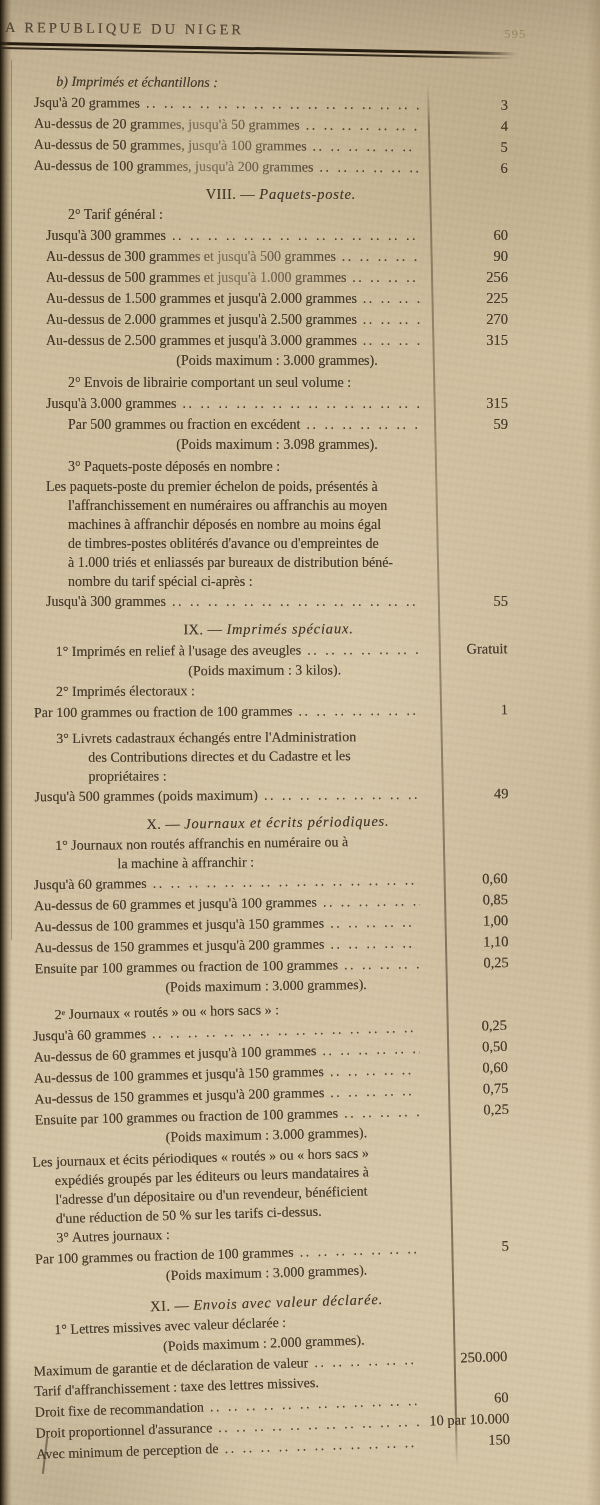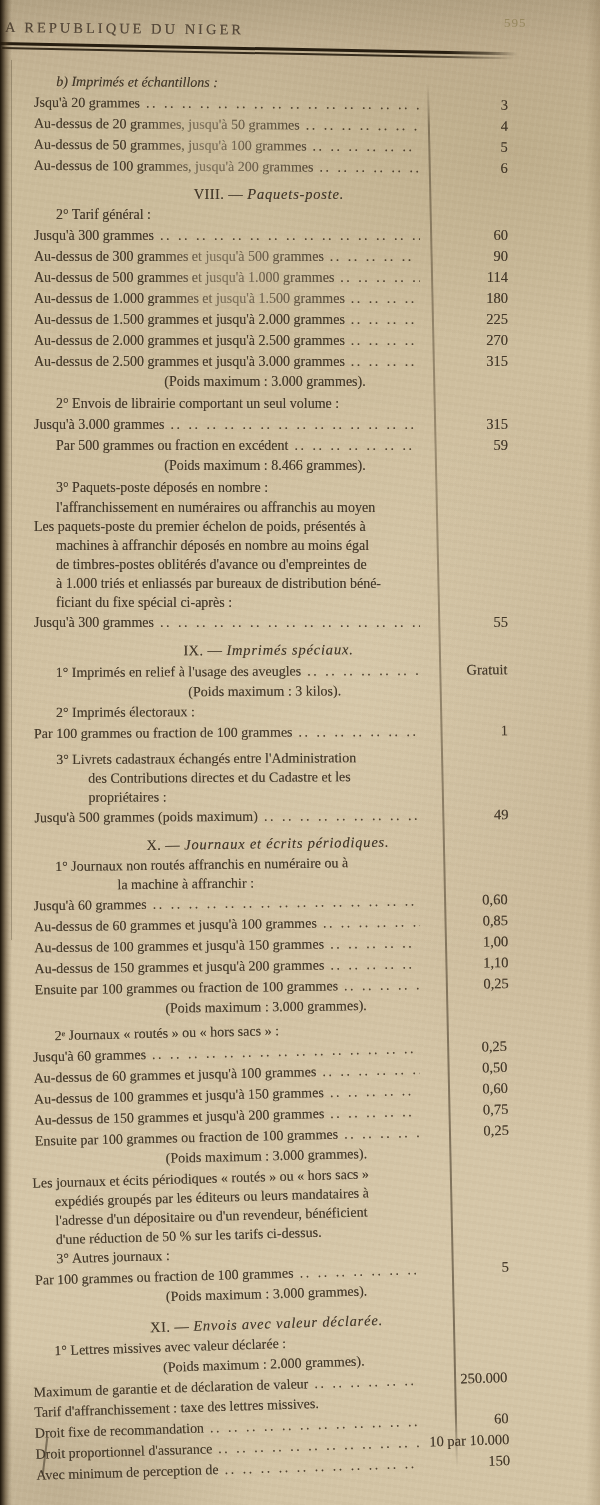--- a/index.html
+++ b/index.html
@@ -22,35 +22,35 @@
   }
   .edge{position:absolute;left:0;top:0;width:12px;height:100%;z-index:3;
     background:linear-gradient(90deg,#1d150a 0,rgba(72,56,34,.55) 45%,rgba(72,56,34,.18) 75%,rgba(72,56,34,0) 100%);}
   .edge-line{position:absolute;left:11px;top:60px;width:1px;height:880px;background:rgba(50,38,22,.28);z-index:3;}
   .right-shade{position:absolute;right:0;top:0;width:14px;height:100%;z-index:3;
     background:linear-gradient(270deg,rgba(120,98,66,.25),rgba(120,98,66,0));}
   .stub{position:absolute;left:44px;top:1438px;width:2px;height:36px;background:rgba(48,37,22,.5);transform:rotate(7deg);z-index:2;}
 
   .hdr-title{position:absolute;left:5px;top:19px;font-size:14.5px;letter-spacing:3px;color:#55483a;
     text-shadow:0 0 .6px rgba(70,56,38,.55);transform:rotate(.6deg);transform-origin:left center;white-space:nowrap;z-index:2;}
-  .pagenum{position:absolute;left:504px;top:15px;font-size:13px;letter-spacing:1px;color:#97885f;z-index:2;}
+  .pagenum{position:absolute;left:504px;top:26px;font-size:13px;letter-spacing:1px;color:#97885f;z-index:2;}
   .hdr-rule{position:absolute;left:0;top:42px;width:518px;height:9px;transform:rotate(1.15deg);transform-origin:left center;z-index:2;}
   .hdr-rule .r1{position:absolute;left:0;top:0;width:100%;height:3px;border-radius:1px;
     background:linear-gradient(90deg,#261d10 0 86%,rgba(38,29,16,.6) 94%,rgba(38,29,16,0));}
   .hdr-rule .r2{position:absolute;left:2px;top:5px;width:99%;height:2px;border-radius:1px;
     background:linear-gradient(90deg,rgba(38,29,16,.9) 0 80%,rgba(38,29,16,.45) 92%,rgba(38,29,16,0));}
   .colrule{position:absolute;left:427px;top:84px;width:2px;height:1384px;z-index:1;
     transform:rotate(-1.2deg);transform-origin:top center;
     background:linear-gradient(180deg,rgba(55,43,26,0) 0,rgba(55,43,26,.45) 3%,rgba(64,50,30,.38) 30%,rgba(55,43,26,.5) 62%,rgba(50,39,24,.55) 96%,rgba(55,43,26,0));}
 
   .content{position:absolute;inset:0;padding:72px 0 16px 34px;box-sizing:border-box;font-size:14px;z-index:2;
     text-shadow:0 0 .5px rgba(64,51,33,.5);}
   .blk{transform-origin:28px 50%;}
   .rot-p3{transform:rotate(.35deg);}
-  .rot-0{transform:rotate(0deg);}
+  .rot-0{transform:rotate(0deg);margin-left:12px;}
   .rot-m3{transform:rotate(-.35deg);}
   .rot-m7{transform:rotate(-.75deg);}
   .rot-m13{transform:rotate(-1.3deg);}
   .rot-m16{transform:rotate(-1.6deg);}
   .rot-m18{transform:rotate(-1.8deg);}
 
   .row{display:flex;align-items:baseline;line-height:20px;margin-right:92px;}
   .lbl{white-space:nowrap;}
   .lead{flex:1 1 0;min-width:0;overflow:hidden;white-space:nowrap;margin:0 8px 0 6px;
     letter-spacing:2.5px;color:rgba(66,53,36,.82);}
@@ -124,26 +124,21 @@
           <span class="val">60</span>
         </div>
       <div class="row">
           <span class="lbl wear">Au-dessus de 300 grammes et jusqu'à 500 grammes</span>
           <span class="lead"></span>
           <span class="val">90</span>
         </div>
       <div class="row">
           <span class="lbl wear">Au-dessus de 500 grammes et jusqu'à 1.000 grammes</span>
           <span class="lead"></span>
-          <span class="val">114</span>
-        </div>
-      <div class="row">
-          <span class="lbl wear">Au-dessus de 1.000 grammes et jusqu'à 1.500 grammes</span>
-          <span class="lead"></span>
-          <span class="val">180</span>
+          <span class="val">256</span>
         </div>
       <div class="row">
           <span class="lbl">Au-dessus de 1.500 grammes et jusqu'à 2.000 grammes</span>
           <span class="lead"></span>
           <span class="val">225</span>
         </div>
       <div class="row">
           <span class="lbl">Au-dessus de 2.000 grammes et jusqu'à 2.500 grammes</span>
           <span class="lead"></span>
           <span class="val">270</span>
@@ -158,29 +153,29 @@
       <div class="row">
           <span class="lbl">Jusqu'à 3.000 grammes</span>
           <span class="lead"></span>
           <span class="val">315</span>
         </div>
       <div class="row">
           <span class="lbl ind">Par 500 grammes ou fraction en excédent</span>
           <span class="lead"></span>
           <span class="val">59</span>
         </div>
-      <div class="note">(Poids maximum : 8.466 grammes).</div>
+      <div class="note">(Poids maximum : 3.098 grammes).</div>
       <div class="subh mt2">3° Paquets-poste déposés en nombre :</div>
       <div class="para">
+        <div class="pline p-first">Les paquets-poste du premier échelon de poids, présentés à</div>
         <div class="pline p-hang">l'affranchissement en numéraires ou affranchis au moyen</div>
-        <div class="pline p-first">Les paquets-poste du premier échelon de poids, présentés à</div>
         <div class="pline p-hang">machines à affranchir déposés en nombre au moins égal</div>
         <div class="pline p-hang">de timbres-postes oblitérés d'avance ou d'empreintes de</div>
         <div class="pline p-hang">à 1.000 triés et enliassés par bureaux de distribution béné-</div>
-        <div class="pline p-hang">ficiant du fixe spécial ci-après :</div>
+        <div class="pline p-hang">nombre du tarif spécial ci-après :</div>
       </div>
       <div class="row">
           <span class="lbl">Jusqu'à 300 grammes</span>
           <span class="lead"></span>
           <span class="val">55</span>
         </div>
     </section>
 
     <section class="blk rot-m3">
       <div class="title mt8"><span>IX. — </span><span class="it">Imprimés spéciaux.</span></div>

